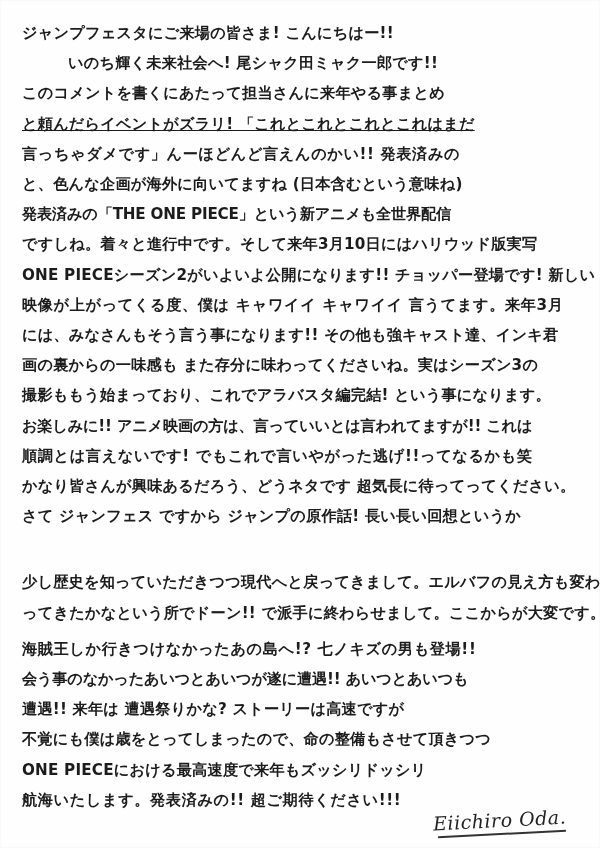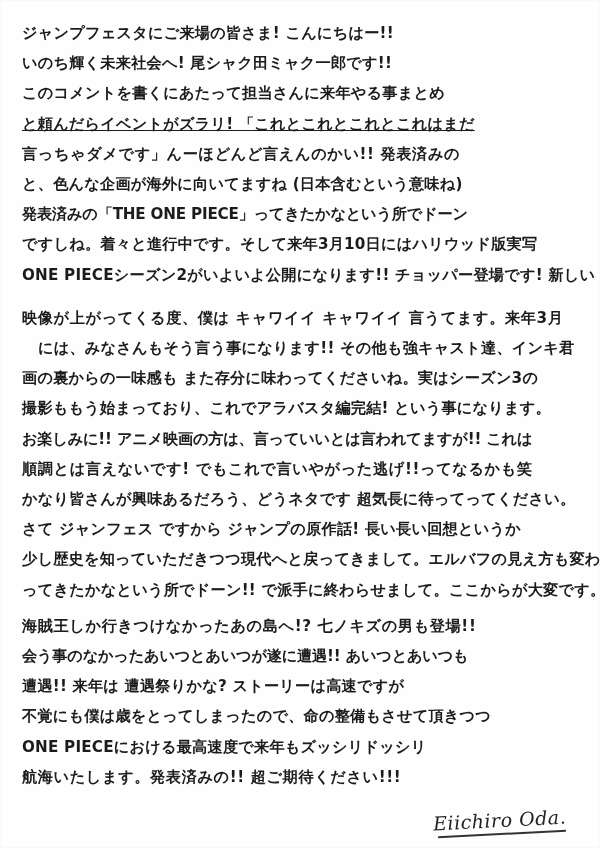--- a/index.html
+++ b/index.html
@@ -76,37 +76,37 @@
     pointer-events: none;
     box-shadow: inset 0 0 0 1px rgba(0,0,0,0.02);
   }
 </style>
 </head>
 <body>
 
 <div class="page">
   <div class="handwriting">
     <span class="line" style="display: inline-block; transform: scaleX(1); transform-origin: left center;">ジャンプフェスタにご来場の皆さま! こんにちはー!!</span>
-    <span class="line" style="display: inline-block; transform: scaleX(1); transform-origin: left center;">いのち輝く未来社会へ! 尾シャク田ミャク一郎です!!</span>
+    <span class="line" style="display: inline-block; transform: scaleX(1); transform-origin: left center; margin-left: 46px;">いのち輝く未来社会へ! 尾シャク田ミャク一郎です!!</span>
     <span class="line" style="display: inline-block; transform: scaleX(1); transform-origin: left center;">このコメントを書くにあたって担当さんに来年やる事まとめ</span>
     <span class="line" style="display: inline-block; transform: scaleX(1); transform-origin: left center; text-decoration: underline;">と頼んだらイベントがズラリ! 「これとこれとこれとこれはまだ</span>
     <span class="line" style="display: inline-block; transform: scaleX(1); transform-origin: left center;">言っちゃダメです」んーほどんど言えんのかい!! 発表済みの</span>
     <span class="line" style="display: inline-block; transform: scaleX(1); transform-origin: left center;">と、色んな企画が海外に向いてますね (日本含むという意味ね)</span>
-    <span class="line" style="display: inline-block; transform: scaleX(1); transform-origin: left center;">発表済みの「THE ONE PIECE」ってきたかなという所でドーン</span>
+    <span class="line" style="display: inline-block; transform: scaleX(1); transform-origin: left center;">発表済みの「THE ONE PIECE」という新アニメも全世界配信</span>
     <span class="line" style="display: inline-block; transform: scaleX(1); transform-origin: left center;">ですしね。着々と進行中です。そして来年3月10日にはハリウッド版実写</span>
     <span class="line" style="display: inline-block; transform: scaleX(1); transform-origin: left center;">ONE PIECEシーズン2がいよいよ公開になります!! チョッパー登場です! 新しい</span>
-    <span class="line" style="display: inline-block; transform: scaleX(1); transform-origin: left center; margin-top: 13px;">映像が上がってくる度、僕は キャワイイ キャワイイ 言うてます。来年3月</span>
-    <span class="line" style="display: inline-block; transform: scaleX(1); transform-origin: left center; margin-left: 16px;">には、みなさんもそう言う事になります!! その他も強キャスト達、インキ君</span>
+    <span class="line" style="display: inline-block; transform: scaleX(1); transform-origin: left center;">映像が上がってくる度、僕は キャワイイ キャワイイ 言うてます。来年3月</span>
+    <span class="line" style="display: inline-block; transform: scaleX(1); transform-origin: left center;">には、みなさんもそう言う事になります!! その他も強キャスト達、インキ君</span>
     <span class="line" style="display: inline-block; transform: scaleX(1); transform-origin: left center;">画の裏からの一味感も また存分に味わってくださいね。実はシーズン3の</span>
     <span class="line" style="display: inline-block; transform: scaleX(1); transform-origin: left center;">撮影ももう始まっており、これでアラバスタ編完結! という事になります。</span>
     <span class="line" style="display: inline-block; transform: scaleX(1); transform-origin: left center;">お楽しみに!! アニメ映画の方は、言っていいとは言われてますが!! これは</span>
     <span class="line" style="display: inline-block; transform: scaleX(1); transform-origin: left center;">順調とは言えないです! でもこれで言いやがった逃げ!!ってなるかも笑</span>
     <span class="line" style="display: inline-block; transform: scaleX(1); transform-origin: left center;">かなり皆さんが興味あるだろう、どうネタです 超気長に待ってってください。</span>
     <span class="line" style="display: inline-block; transform: scaleX(1); transform-origin: left center;">さて ジャンフェス ですから ジャンプの原作話! 長い長い回想というか</span>
-    <span class="line" style="display: inline-block; transform: scaleX(1); transform-origin: left center;">少し歴史を知っていただきつつ現代へと戻ってきまして。エルバフの見え方も変わ</span>
+    <span class="line" style="display: inline-block; transform: scaleX(1); transform-origin: left center; margin-top: 36px;">少し歴史を知っていただきつつ現代へと戻ってきまして。エルバフの見え方も変わ</span>
     <span class="line" style="display: inline-block; transform: scaleX(1); transform-origin: left center;">ってきたかなという所でドーン!! で派手に終わらせまして。ここからが大変です。</span>
     <span class="line" style="display: inline-block; transform: scaleX(1); transform-origin: left center; margin-top: 6px;">海賊王しか行きつけなかったあの島へ!? 七ノキズの男も登場!!</span>
     <span class="line" style="display: inline-block; transform: scaleX(1); transform-origin: left center;">会う事のなかったあいつとあいつが遂に遭遇!! あいつとあいつも</span>
     <span class="line" style="display: inline-block; transform: scaleX(1); transform-origin: left center;">遭遇!! 来年は 遭遇祭りかな? ストーリーは高速ですが</span>
     <span class="line" style="display: inline-block; transform: scaleX(1); transform-origin: left center;">不覚にも僕は歳をとってしまったので、命の整備もさせて頂きつつ</span>
     <span class="line" style="display: inline-block; transform: scaleX(1); transform-origin: left center;">ONE PIECEにおける最高速度で来年もズッシリドッシリ</span>
     <span class="line" style="display: inline-block; transform: scaleX(1); transform-origin: left center;">航海いたします。発表済みの!! 超ご期待ください!!!</span>
   </div>
 
   <div class="signature-wrap">

